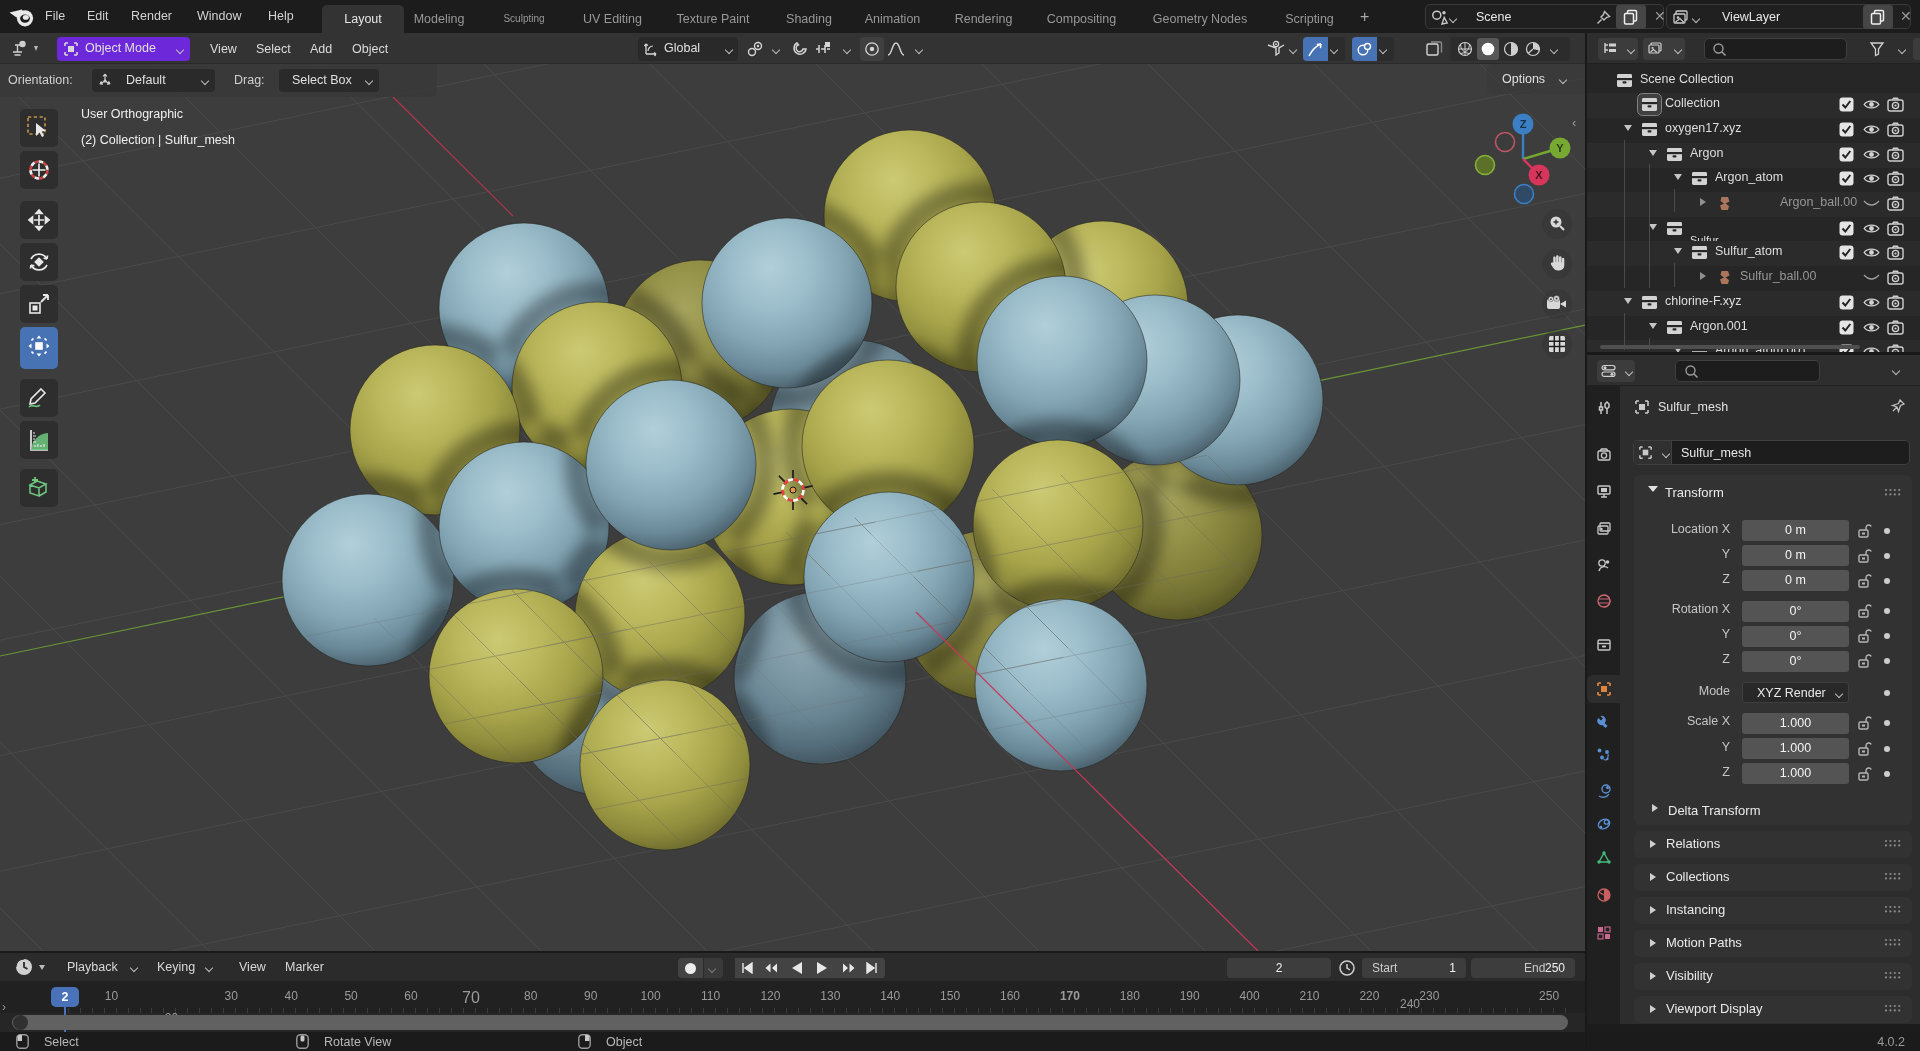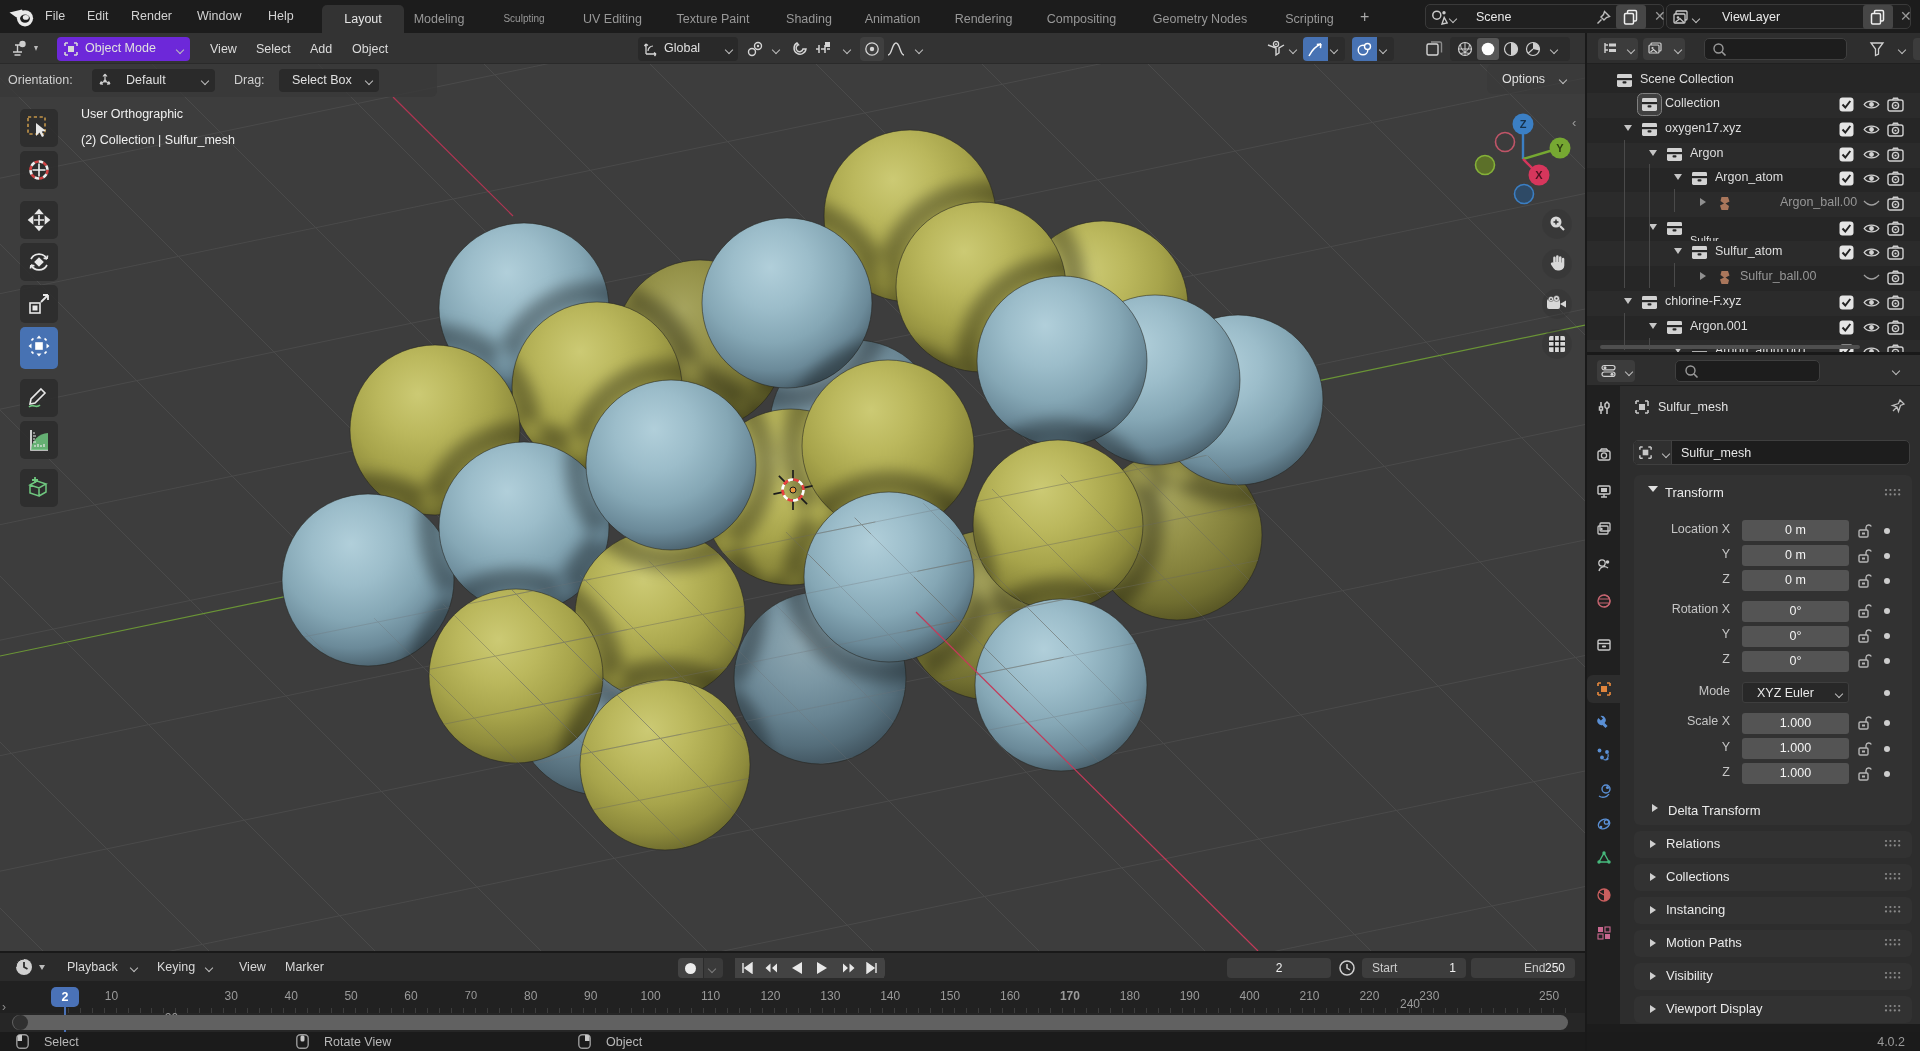--- a/index.html
+++ b/index.html
@@ -1207,21 +1207,21 @@
     <div class="abs" style="left:1630px;top:764.6px;width:100px;text-align:right;font-size:12.5px;color:#c5c5c5;">Z</div>
     <div class="abs" style="left:1742px;top:763.1px;width:107px;height:21px;background:#545454;border-radius:3px;text-align:center;line-height:21px;font-size:12.5px;color:#f4f4f4;">1.000</div>
     <svg class="abs" style="left:1856px;top:765.6px" width="16" height="16" viewBox="0 0 16 16">
       <rect x="3" y="7" width="9" height="7" rx="1.2" fill="none" stroke="#b5b5b5" stroke-width="1.4"></rect>
       <path d="M10 7 V4.5 a2.8 2.8 0 0 1 5.3-1" fill="none" stroke="#b5b5b5" stroke-width="1.4"></path>
       <rect x="6" y="9.5" width="3" height="2" fill="#b5b5b5"></rect>
     </svg>
     <div class="abs" style="left:1884px;top:770.6px;width:6px;height:6px;border-radius:3px;background:#cdcdcd;"></div>
     <div class="abs" style="left:1630px;top:683.6px;width:100px;text-align:right;font-size:12.5px;color:#c5c5c5;">Mode</div>
     <div class="abs" style="left:1742px;top:682px;width:107px;height:21px;background:#282828;border:1px solid #3e3e3e;border-radius:3px;">
-      <span class="abs" style="left:14px;top:0;line-height:20px;font-size:12.5px;color:#e8e8e8;">XYZ Euler</span>
+      <span class="abs" style="left:14px;top:0;line-height:20px;font-size:12.5px;color:#e8e8e8;">XYZ Render</span>
       <span class="caret abs" style="right:6px;top:8px"></span>
     </div>
     <div class="abs" style="left:1884px;top:689.6px;width:6px;height:6px;border-radius:3px;background:#cdcdcd;"></div>
     <div class="abs" style="left:1652px;top:804px;width:0;height:0;border-top:4.5px solid transparent;border-bottom:4.5px solid transparent;border-left:6px solid #cfcfcf;"></div>
     <div class="abs" style="left:1668px;top:803px;font-size:13px;color:#eaeaea;">Delta Transform</div>
     <div class="abs" style="left:1634px;top:830.5px;width:278px;height:27px;background:#323232;border-radius:6px;"></div>
     <div class="abs" style="left:1650px;top:839.5px;width:0;height:0;border-top:4.5px solid transparent;border-bottom:4.5px solid transparent;border-left:6px solid #cfcfcf;"></div>
     <div class="abs" style="left:1666px;top:836px;font-size:13px;color:#eaeaea;">Relations</div>
     <svg class="abs" style="left:1884px;top:839px" width="17" height="9" viewBox="0 0 17 9">
       <circle cx="2.0" cy="2.0" r="1.1" fill="#8a8a8a"></circle>
@@ -1363,21 +1363,21 @@
     <div class="abs" style="left:1471px;top:958px;width:104px;height:20px;background:#3d3d3d;border-radius:4px;">
       <span class="abs" style="left:10px;line-height:20px;font-size:12px;color:#cdcdcd;margin-left:43px;">End</span>
       <span class="abs" style="right:10px;line-height:20px;font-size:12px;color:#f0f0f0;">250</span>
     </div>
     <div class="abs" style="left:91.5px;top:989px;width:40px;text-align:center;font-size:12px;color:#9b9b9b;">10</div>
     <div class="abs" style="left:151.4px;top:1011px;width:40px;text-align:center;font-size:12px;color:#9b9b9b;">20</div>
     <div class="abs" style="left:211.3px;top:989px;width:40px;text-align:center;font-size:12px;color:#9b9b9b;">30</div>
     <div class="abs" style="left:271.20000000000005px;top:989px;width:40px;text-align:center;font-size:12px;color:#9b9b9b;">40</div>
     <div class="abs" style="left:331.1px;top:989px;width:40px;text-align:center;font-size:12px;color:#9b9b9b;">50</div>
     <div class="abs" style="left:391.0px;top:989px;width:40px;text-align:center;font-size:12px;color:#9b9b9b;">60</div>
-    <div class="abs" style="left:450.90000000000003px;top:989px;width:40px;text-align:center;font-size:11px;color:#9b9b9b;">70</div>
+    <div class="abs" style="left:450.90000000000003px;top:989px;width:40px;text-align:center;font-size:16px;color:#9b9b9b;">70</div>
     <div class="abs" style="left:510.79999999999995px;top:989px;width:40px;text-align:center;font-size:12px;color:#9b9b9b;">80</div>
     <div class="abs" style="left:570.7px;top:989px;width:40px;text-align:center;font-size:12px;color:#9b9b9b;">90</div>
     <div class="abs" style="left:630.6px;top:989px;width:40px;text-align:center;font-size:12px;color:#9b9b9b;">100</div>
     <div class="abs" style="left:690.5px;top:989px;width:40px;text-align:center;font-size:12px;color:#9b9b9b;">110</div>
     <div class="abs" style="left:750.4px;top:989px;width:40px;text-align:center;font-size:12px;color:#9b9b9b;">120</div>
     <div class="abs" style="left:810.3000000000001px;top:989px;width:40px;text-align:center;font-size:12px;color:#9b9b9b;">130</div>
     <div class="abs" style="left:870.2px;top:989px;width:40px;text-align:center;font-size:12px;color:#9b9b9b;">140</div>
     <div class="abs" style="left:930.1px;top:989px;width:40px;text-align:center;font-size:12px;color:#9b9b9b;">150</div>
     <div class="abs" style="left:990.0px;top:989px;width:40px;text-align:center;font-size:12px;color:#9b9b9b;">160</div>
     <div class="abs" style="left:1049.9px;top:989px;width:40px;text-align:center;font-size:12px;color:#9b9b9b;font-weight:bold;">170</div>

